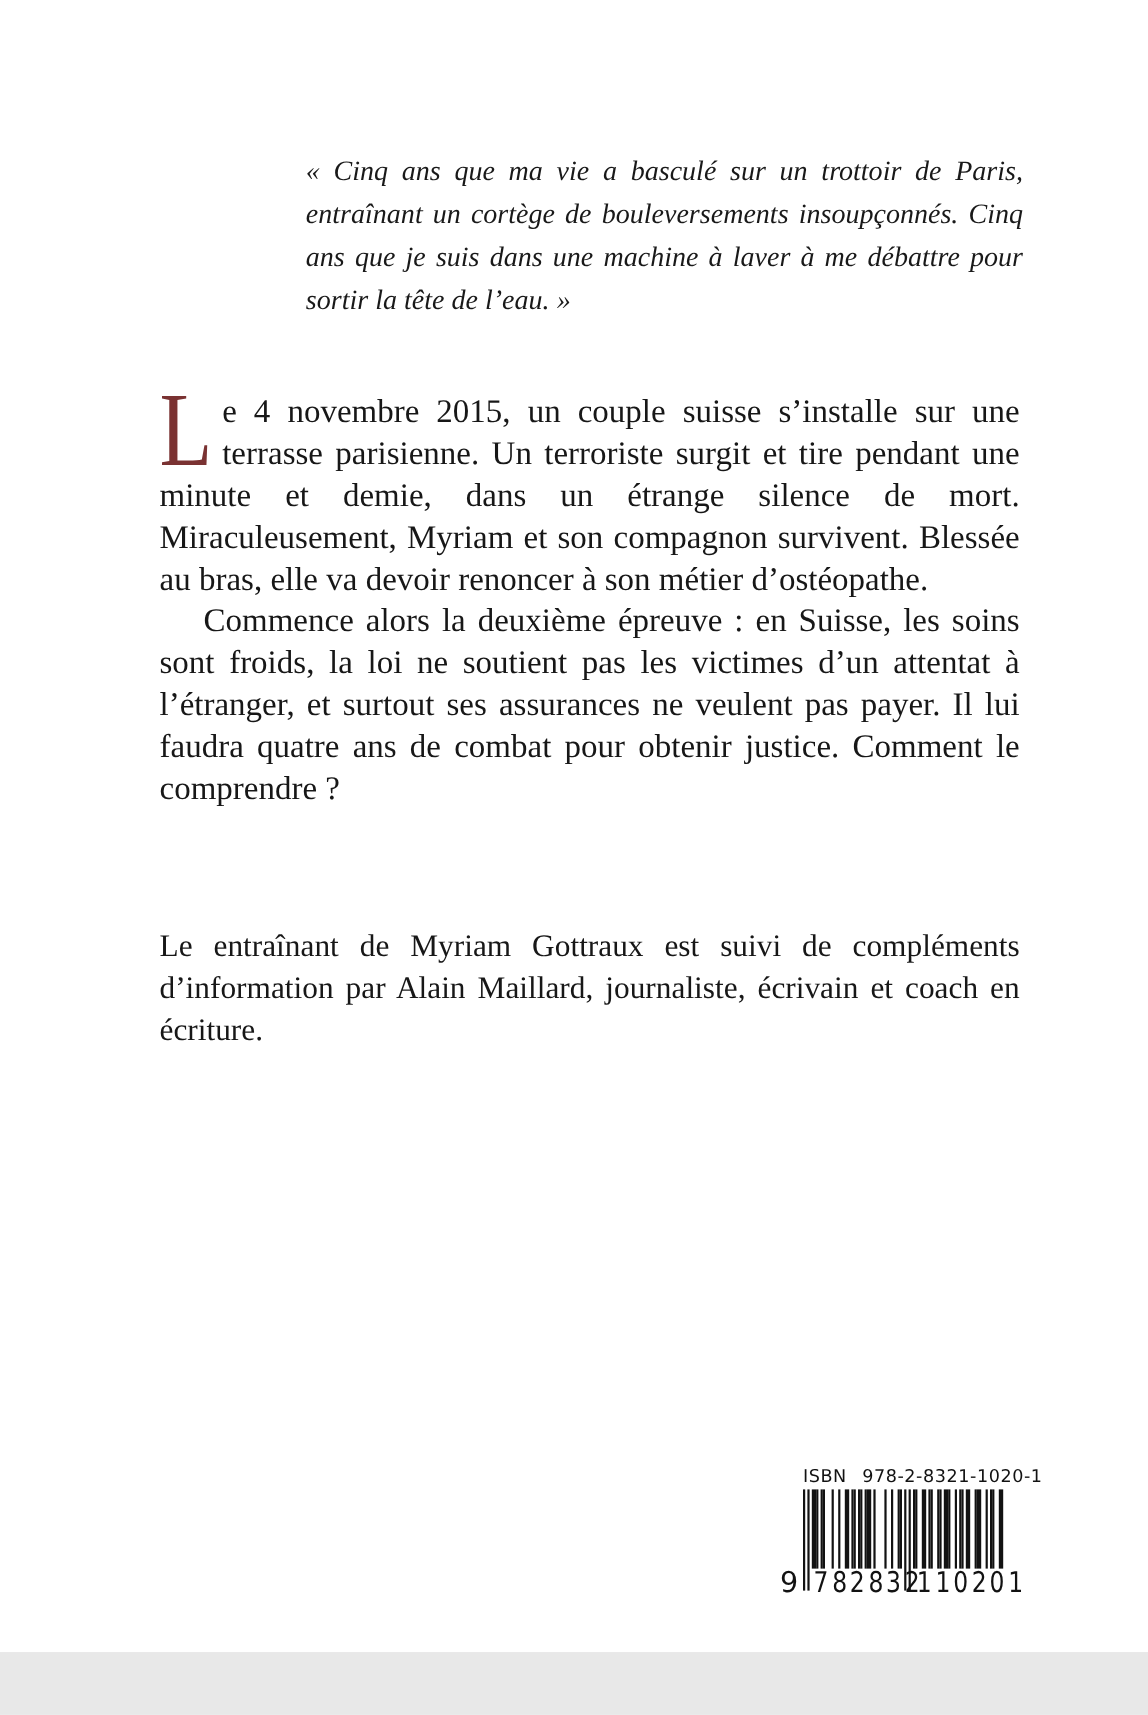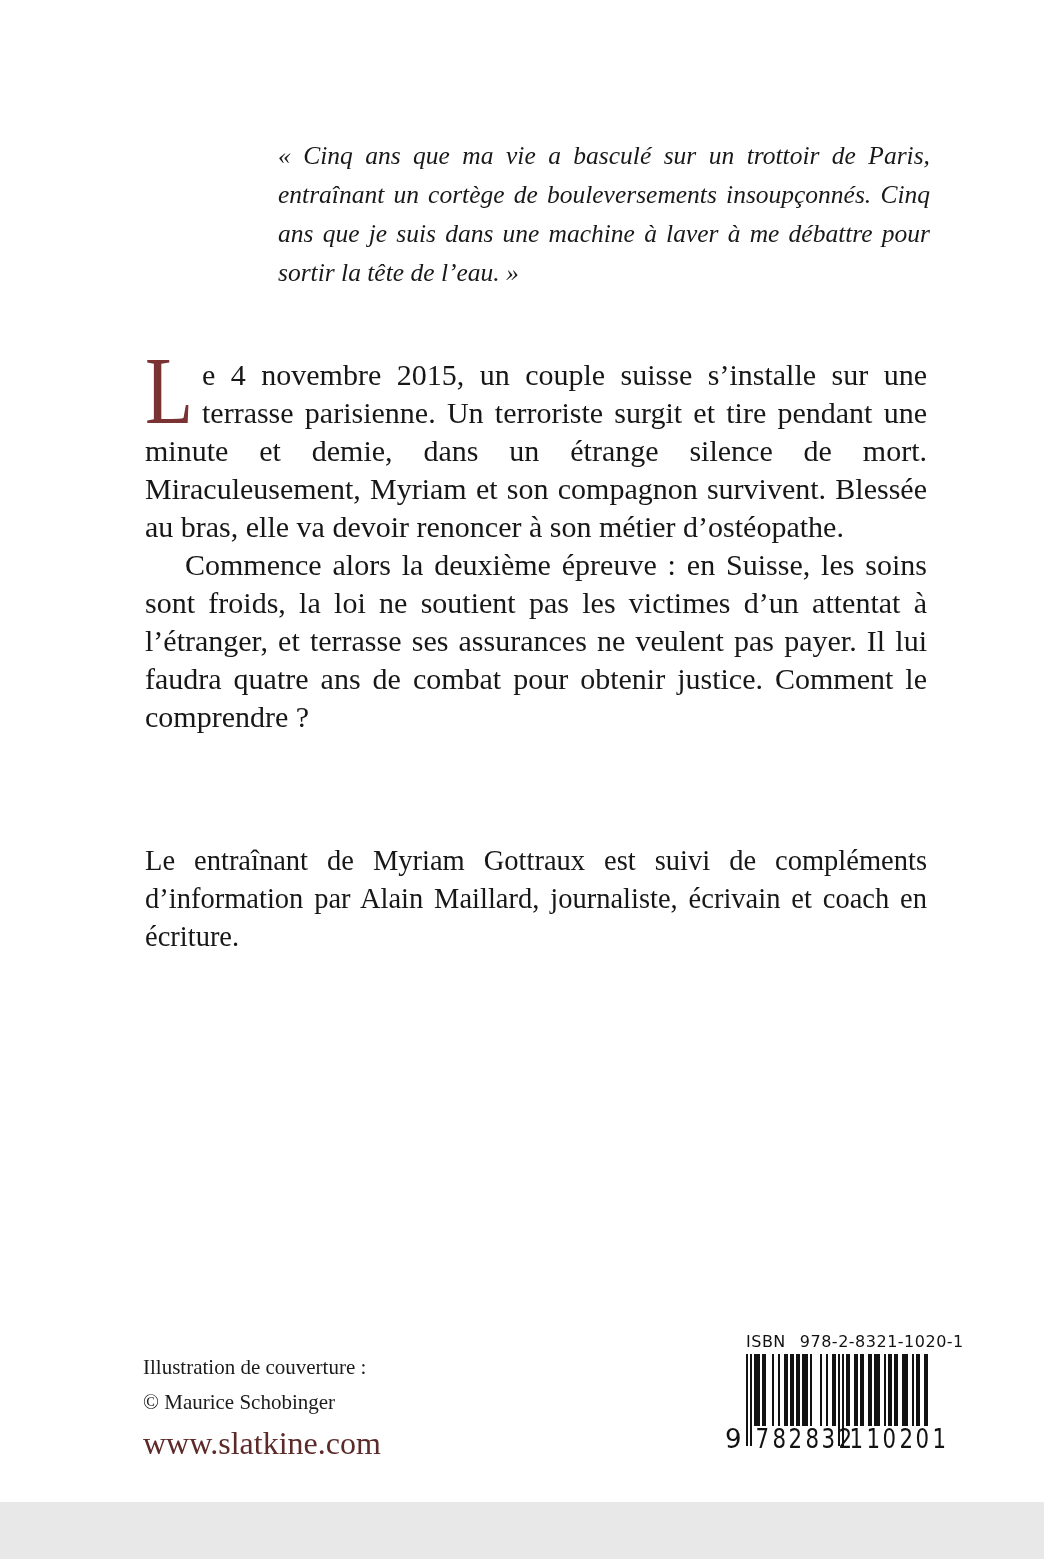--- a/index.html
+++ b/index.html
@@ -59,21 +59,20 @@
   .website{
     position:absolute;left:143px;top:1424px;
     font-size:32px;line-height:38px;
   }
 
   
   .barcode{
     position:absolute;left:703px;top:1332px;width:250px;
     font-family:"DejaVu Sans", sans-serif;
     color:#121212;
-    margin-left:16px;
   }
   .isbn-line{
     margin-left:27px;
     font-size:16px;
     letter-spacing:0.5px;
     white-space:nowrap;
   }
   .isbn-line .isbn-num{margin-left:14px;}
   .ean{
     position:relative;
@@ -100,31 +99,26 @@
 </style>
 </head>
 <body>
 
 <div class="page">
 
   <div class="quote-block">« Cinq ans que ma vie a basculé sur un trottoir de Paris, entraînant un cortège de bouleversements insoupçonnés. Cinq ans que je suis dans une machine à laver à me débattre pour sortir la tête de l’eau. »</div>
 
   <div class="synopsis">
     <p><span class="dropcap" style="color: rgb(122, 50, 50);">L</span><span>e 4 novembre 2015, un couple suisse s’installe sur une terrasse parisienne. Un terroriste surgit et tire pendant une minute et demie, dans un étrange silence de mort. Miraculeusement, Myriam et son compagnon survivent. Blessée au bras, elle va devoir renoncer à son métier d’ostéopathe.</span></p>
-    <p class="indented">Commence alors la deuxième épreuve : en Suisse, les soins sont froids, la loi ne soutient pas les victimes d’un attentat à l’étranger, et terrasse ses assurances ne veulent pas payer. Il lui faudra quatre ans de combat pour obtenir justice. Comment le comprendre ?</p>
+    <p class="indented">Commence alors la deuxième épreuve : en Suisse, les soins sont froids, la loi ne soutient pas les victimes d’un attentat à l’étranger, et surtout ses assurances ne veulent pas payer. Il lui faudra quatre ans de combat pour obtenir justice. Comment le comprendre ?</p>
   </div>
 
   <div class="author-note">Le entraînant de Myriam Gottraux est suivi de compléments d’information par Alain Maillard, journaliste, écrivain et coach en écriture.</div>
 
-  <div class="credits">
-    <div>Illustration de couverture :</div>
-    <div>© Maurice Schobinger</div>
-  </div>
 
-  <div class="website" style="color: rgb(93, 42, 42);">www.slatkine.com</div>
 
   <div class="barcode">
     <div class="isbn-line">
       <span>ISBN</span><span class="isbn-num">978-2-8321-1020-1</span>
     </div>
     <div class="ean">
       <div id="bars">
           <div class="bar" style="left: 0px; width: 2px; height: 92px; background: rgb(18, 18, 18);"></div>
           <div class="bar" style="left: 4px; width: 2px; height: 92px; background: rgb(18, 18, 18);"></div>
           <div class="bar" style="left: 8px; width: 2px; height: 72px; background: rgb(18, 18, 18);"></div>

